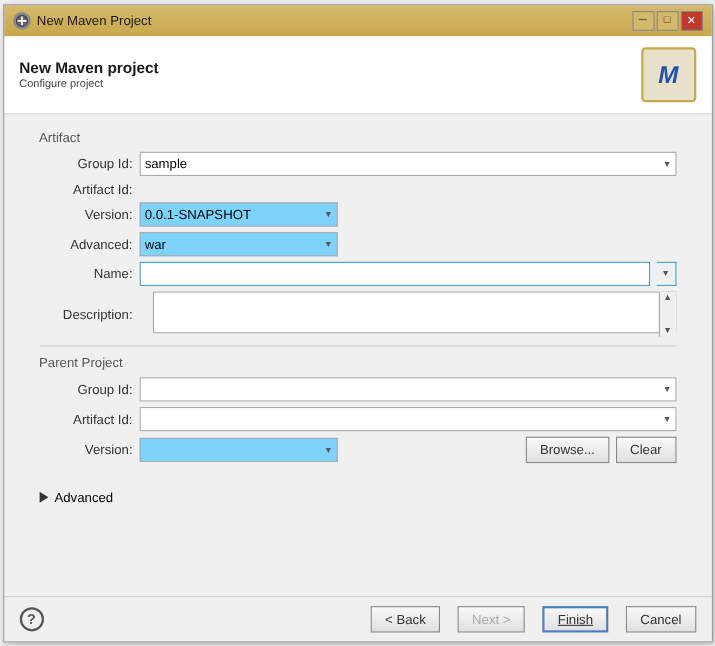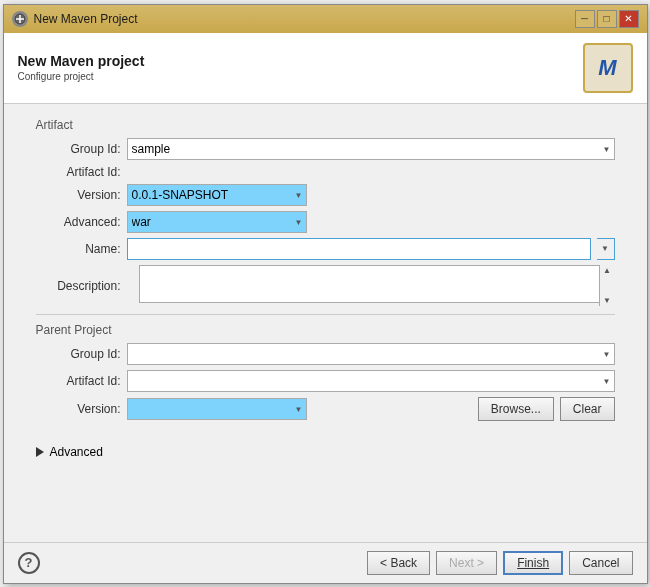--- a/index.html
+++ b/index.html
@@ -235,21 +235,21 @@
       align-items: center;
       justify-content: space-between;
       flex-shrink: 0;
     }
     .footer-left {
       display: flex;
       align-items: center;
     }
     .footer-right {
       display: flex;
-      gap: 6px;
+      gap: 16px;
     }
     .help-icon {
       width: 22px;
       height: 22px;
       border-radius: 50%;
       border: 2px solid #555;
       display: flex;
       align-items: center;
       justify-content: center;
       font-size: 13px;

